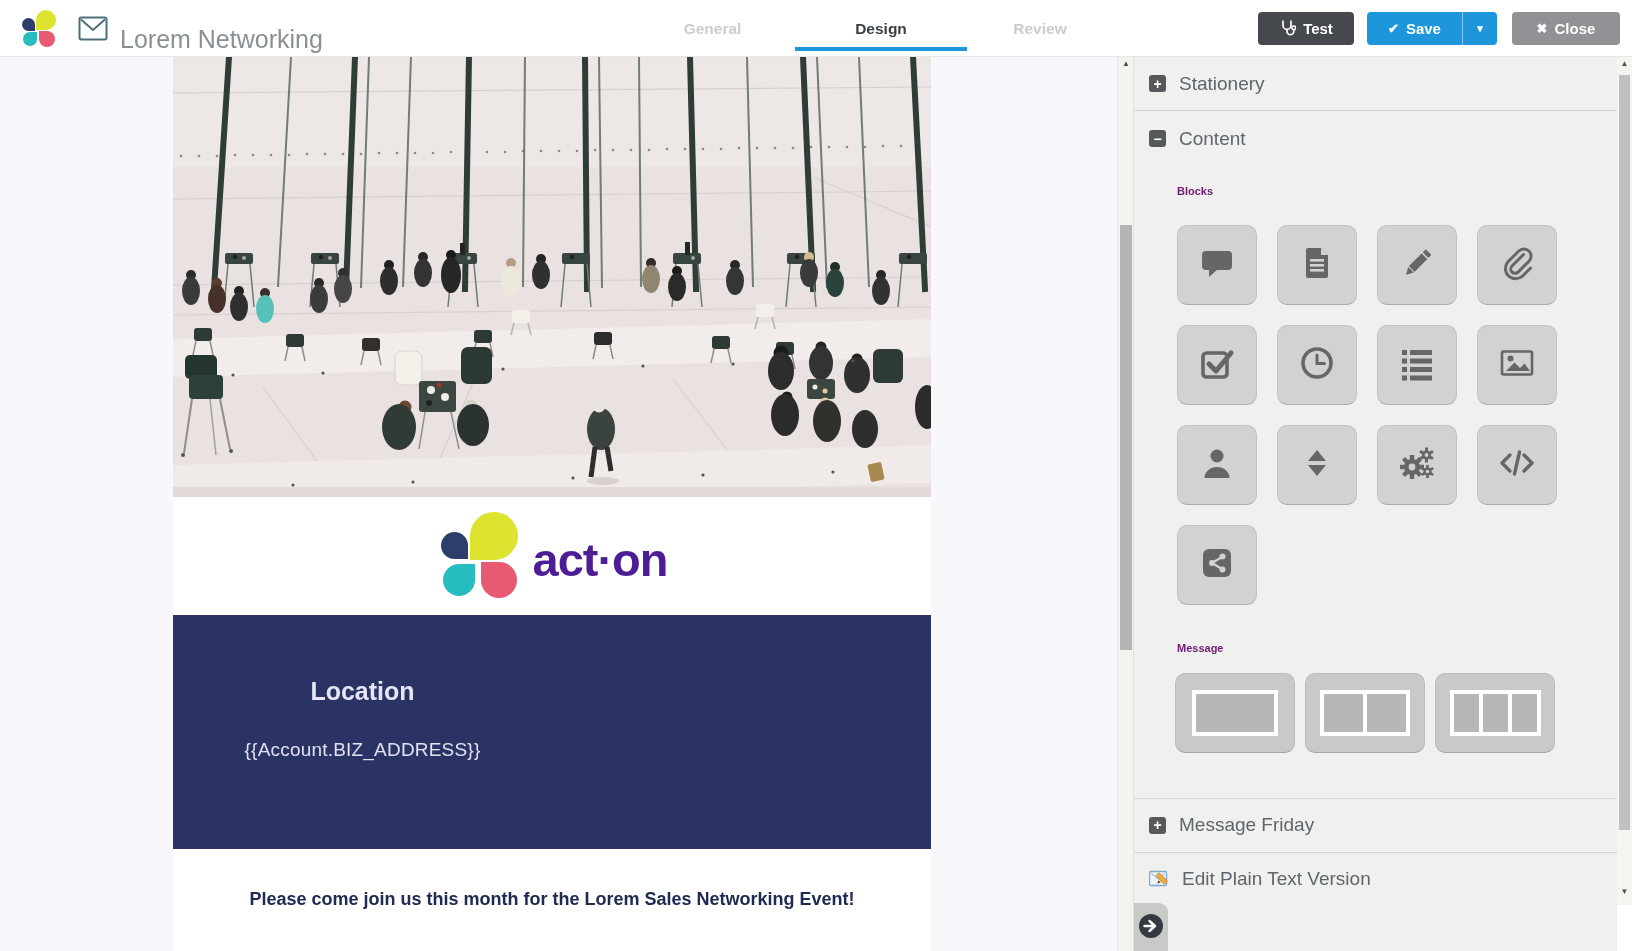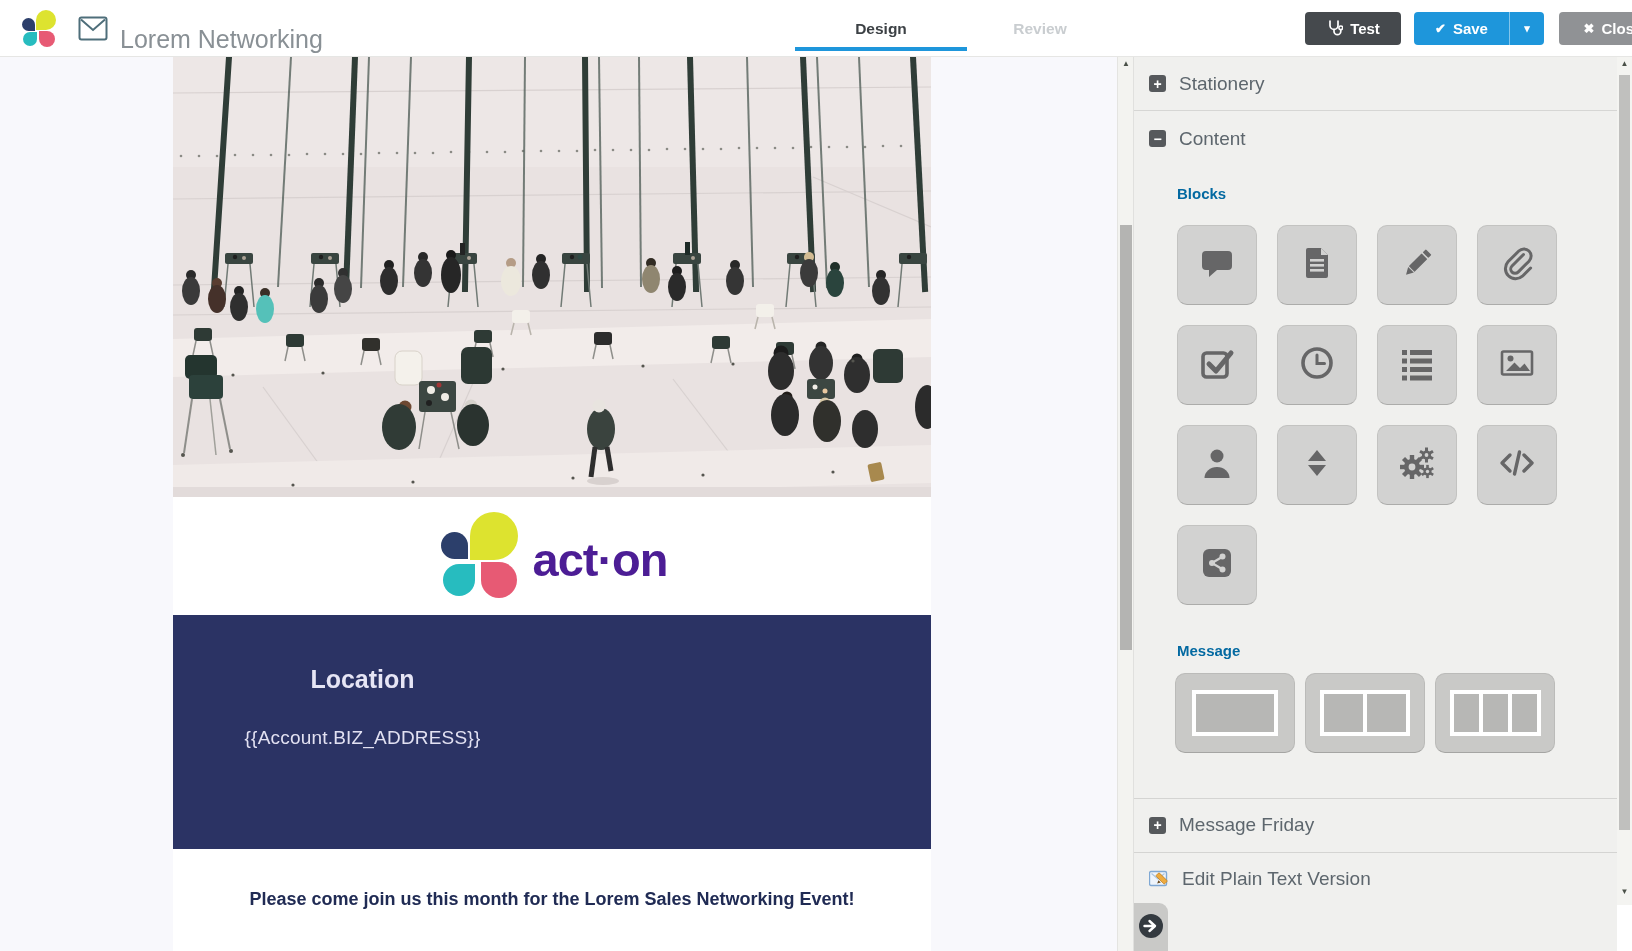--- a/index.html
+++ b/index.html
@@ -10,39 +10,39 @@
   .topbar { position:absolute; left:0; top:0; width:1632px; height:57px; background:#ffffff; border-bottom:1px solid #e6e6e4; z-index:10; }
   .brand { position:absolute; left:22px; top:10px; width:34px; height:38px; }
   .petal { position:absolute; }
   .envelope { position:absolute; left:78px; top:15px; }
   .msg-title { position:absolute; left:120px; top:0; height:57px; line-height:57px; font-size:25px; font-weight:400; color:#899095;margin-top:11px; }
   .tab { position:absolute; top:0; height:57px; display:flex; align-items:center; justify-content:center; font-weight:bold; font-size:15.5px; color:#c9cdd0; cursor:pointer; }
   .tab.t-general { left:655px; width:115px; }
   .tab.t-design  { left:795px; width:172px; color:#3c4145; }
   .tab.t-review  { left:975px; width:130px; }
   .tab.active::after { content:""; position:absolute; left:0; bottom:6px; width:100%; height:4px; background:#1e96db; }
-  .btn { position:absolute; top:12px; height:33px; border:none; border-radius:4px; color:#fff; font-family:"Liberation Sans",sans-serif; font-size:15px; font-weight:bold; display:flex; align-items:center; justify-content:center; gap:7px; cursor:pointer;margin-left:47px; }
+  .btn { position:absolute; top:12px; height:33px; border:none; border-radius:4px; color:#fff; font-family:"Liberation Sans",sans-serif; font-size:15px; font-weight:bold; display:flex; align-items:center; justify-content:center; gap:7px; cursor:pointer; }
   .btn-test  { left:1258px; width:96px;  background:#45494d; }
   .btn-save  { left:1367px; width:95px;  background:#1e96db; border-radius:4px 0 0 4px; }
   .btn-caret { left:1462px; width:35px;  background:#1e96db; border-radius:0 4px 4px 0; border-left:1px solid rgba(255,255,255,0.45); font-size:11px; }
   .btn-close { left:1512px; width:108px; background:#909295; }
   .btn .glyph { font-size:13px; }
 
   
   .workspace { position:absolute; left:0; top:57px; width:1632px; height:894px; background:#f8f8fc; }
 
   
   .email-canvas { position:absolute; left:173px; top:0; width:758px; height:894px; background:#ffffff; }
   .photo { position:absolute; left:0; top:0; width:758px; height:440px; }
   .logo-band { position:absolute; left:0; top:440px; width:758px; height:118px; background:#ffffff; display:flex; align-items:center; justify-content:center; }
   .acton-logo { display:flex; align-items:center; }
   .petal-cluster { position:relative; width:84px; height:88px; }
   .acton-word { font-size:47px; font-weight:bold; color:#4c1d95; letter-spacing:-1px; margin-left:12px; margin-top:6px; }
   .navy { position:absolute; left:0; top:558px; width:758px; height:234px; background:#2b3364; }
-  .navy .col { position:absolute; top:0; width:379px; height:234px; text-align:center; color:#e2e1f2; }
+  .navy .col { position:absolute; top:12px; width:379px; height:234px; text-align:center; color:#e2e1f2; }
   .navy .col-left { left:0; } .navy .col-right { left:379px; }
   .navy h2 { position:absolute; top:50px; width:100%; font-size:25px; font-weight:bold; color:#e6e5f5; }
   .navy .addr { position:absolute; top:112px; width:100%; font-size:19px; font-weight:normal; letter-spacing:0.2px; }
   .navy .dateline { position:absolute; top:110px; width:100%; font-size:21px; }
   .navy .dateline sup { font-size:13px; }
   .navy .timeline { position:absolute; top:150px; width:100%; font-size:21px; }
   .body-copy { position:absolute; left:0; top:792px; width:758px; padding-top:34px; text-align:center; font-size:18px; font-weight:bold; color:#202b54; line-height:33px; }
 
   
   .canvas-scrollbar { position:absolute; left:1117px; top:0; width:16px; height:894px; background:#f3f3f0; border-left:1px solid #e4e4e1; }
@@ -51,21 +51,21 @@
 
   
   .sidebar { position:absolute; left:1133px; top:0; width:484px; height:894px; background:#f0f0ee; border-left:1px solid #e0e0de; }
   .prow { position:absolute; left:0; width:100%; display:flex; align-items:center; padding-left:15px; cursor:pointer; }
   .prow-stationery { top:0;   height:54px; border-bottom:1px solid #d6d6d4; }
   .prow-content    { top:54px; height:55px; }
   .prow-msgstyle   { top:741px; height:54px; }
   .prow-plaintext  { top:795px; height:53px; }
   .pm-icon { width:17px; height:17px; background:#56595c; border-radius:3px; color:#fff; display:flex; align-items:center; justify-content:center; font-size:14px; font-weight:bold; line-height:1; }
   .prow .plabel { margin-left:13px; font-size:19px; color:#5d666d; }
-  .group-label { position:absolute; left:43px; font-weight:bold; font-size:15px; color:#0369a1; }
+  .group-label { position:absolute; left:43px; font-weight:bold; font-size:11px; color:#701a75; }
   .lbl-blocks { top:128px; } .lbl-sections { top:585px; }
   .blocks-grid { position:absolute; left:43px; top:168px; width:390px; display:grid; grid-template-columns:repeat(4,80px); gap:20px; }
   .block-btn { width:80px; height:80px; background:#d2d2d1; border:1px solid #c3c3c1; border-bottom-color:#acacaa; border-radius:10px; display:flex; align-items:center; justify-content:center; cursor:pointer; }
   .sections-row { position:absolute; left:41px; top:616px; display:flex; gap:10px; }
   .section-btn { width:120px; height:80px; background:#c9c9c7; border:1px solid #bbbbb9; border-bottom-color:#a5a5a3; border-radius:10px; display:flex; align-items:center; justify-content:center; cursor:pointer; }
   .sec-frame { background:#ffffff; padding:4px; display:flex; gap:4px; }
   .sec-cell { background:#b7b7b5; height:38px; }
   .sb-divider { position:absolute; left:0; width:100%; height:1px; background:#d4d4d2; }
   .div1 { top:741px; } .div2 { top:795px; }
   .ept-icon { width:20px; height:17px; position:relative; }
@@ -90,20 +90,23 @@
     <div class="petal" style="left:17px;top:21px;width:16px;height:16px;background:#e75a74;border-radius:0 50% 50% 50%;"></div>
   </div>
   <span class="envelope">
     <svg width="30" height="27" viewBox="0 0 30 27">
         <rect x="1.5" y="2.5" width="27" height="22" rx="2" fill="none" stroke="#4e6e7a" stroke-width="2"></rect>
         <path d="M3 4.5 L15 15 L27 4.5" fill="none" stroke="#4e6e7a" stroke-width="2"></path>
       </svg>
   </span>
   <h1 class="msg-title">Lorem Networking</h1>
 
+  <div class="tab t-general">
+      <span>General</span>
+    </div>
   <div class="tab t-design active">
       <span>Design</span>
     </div>
   <div class="tab t-review">
       <span>Review</span>
     </div>
 
   <button class="btn btn-test">
     <span><svg width="17" height="17" viewBox="0 0 17 17">
           <path d="M4 2v4.4a4 4 0 0 0 8 0V2" fill="none" stroke="#fff" stroke-width="1.7" stroke-linecap="round"></path>

